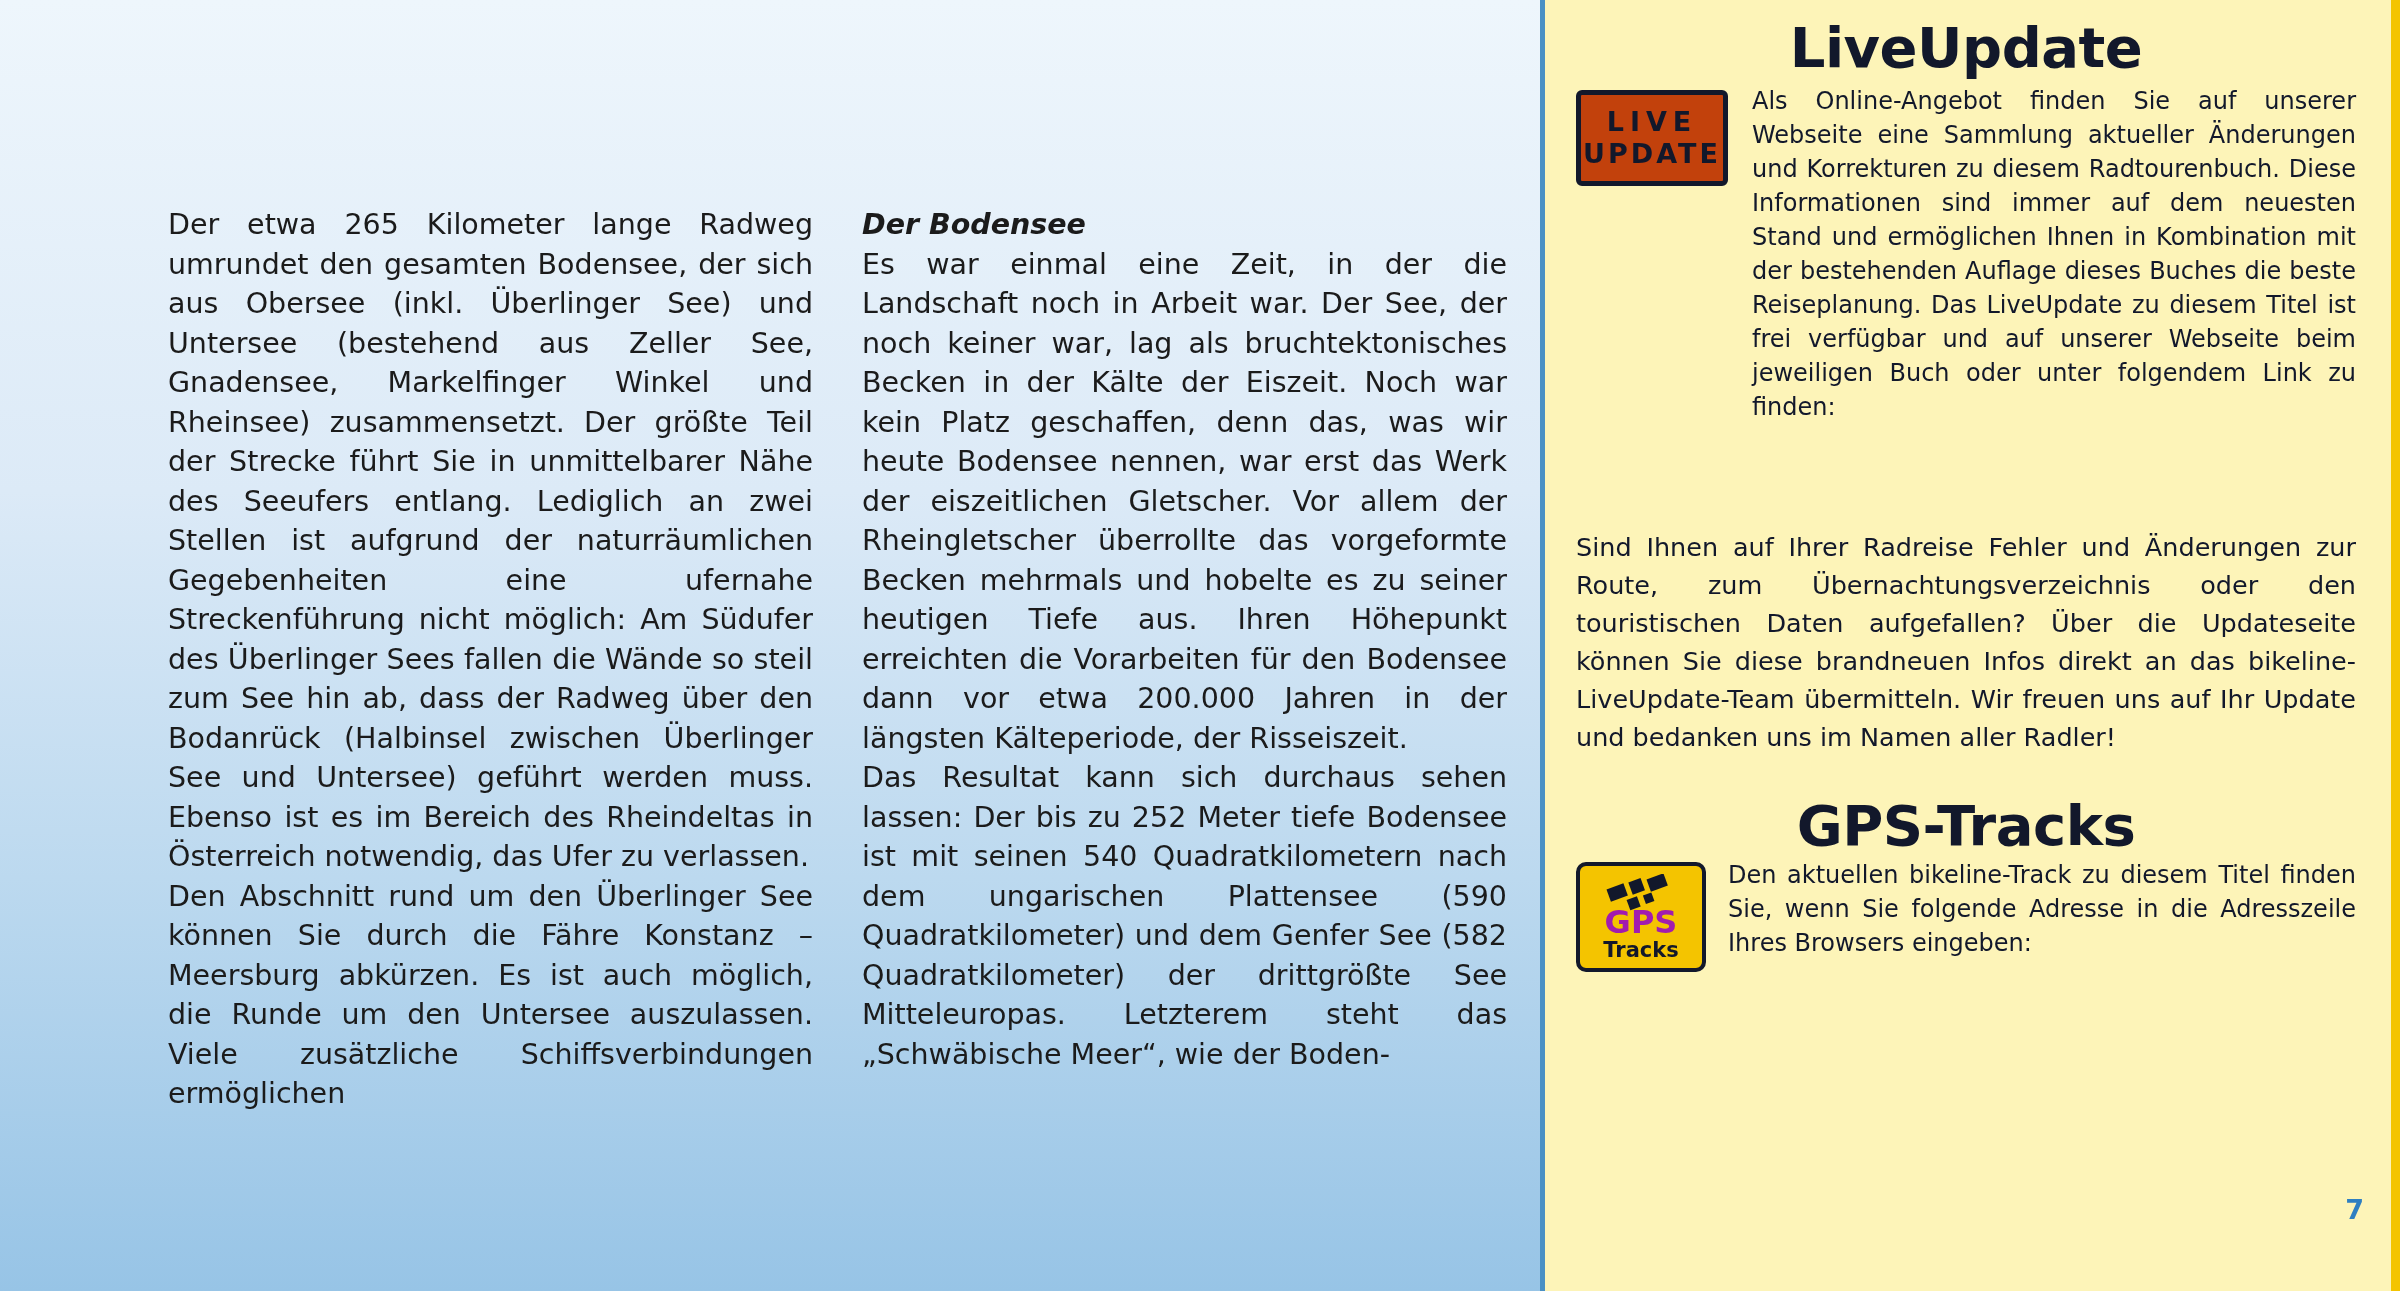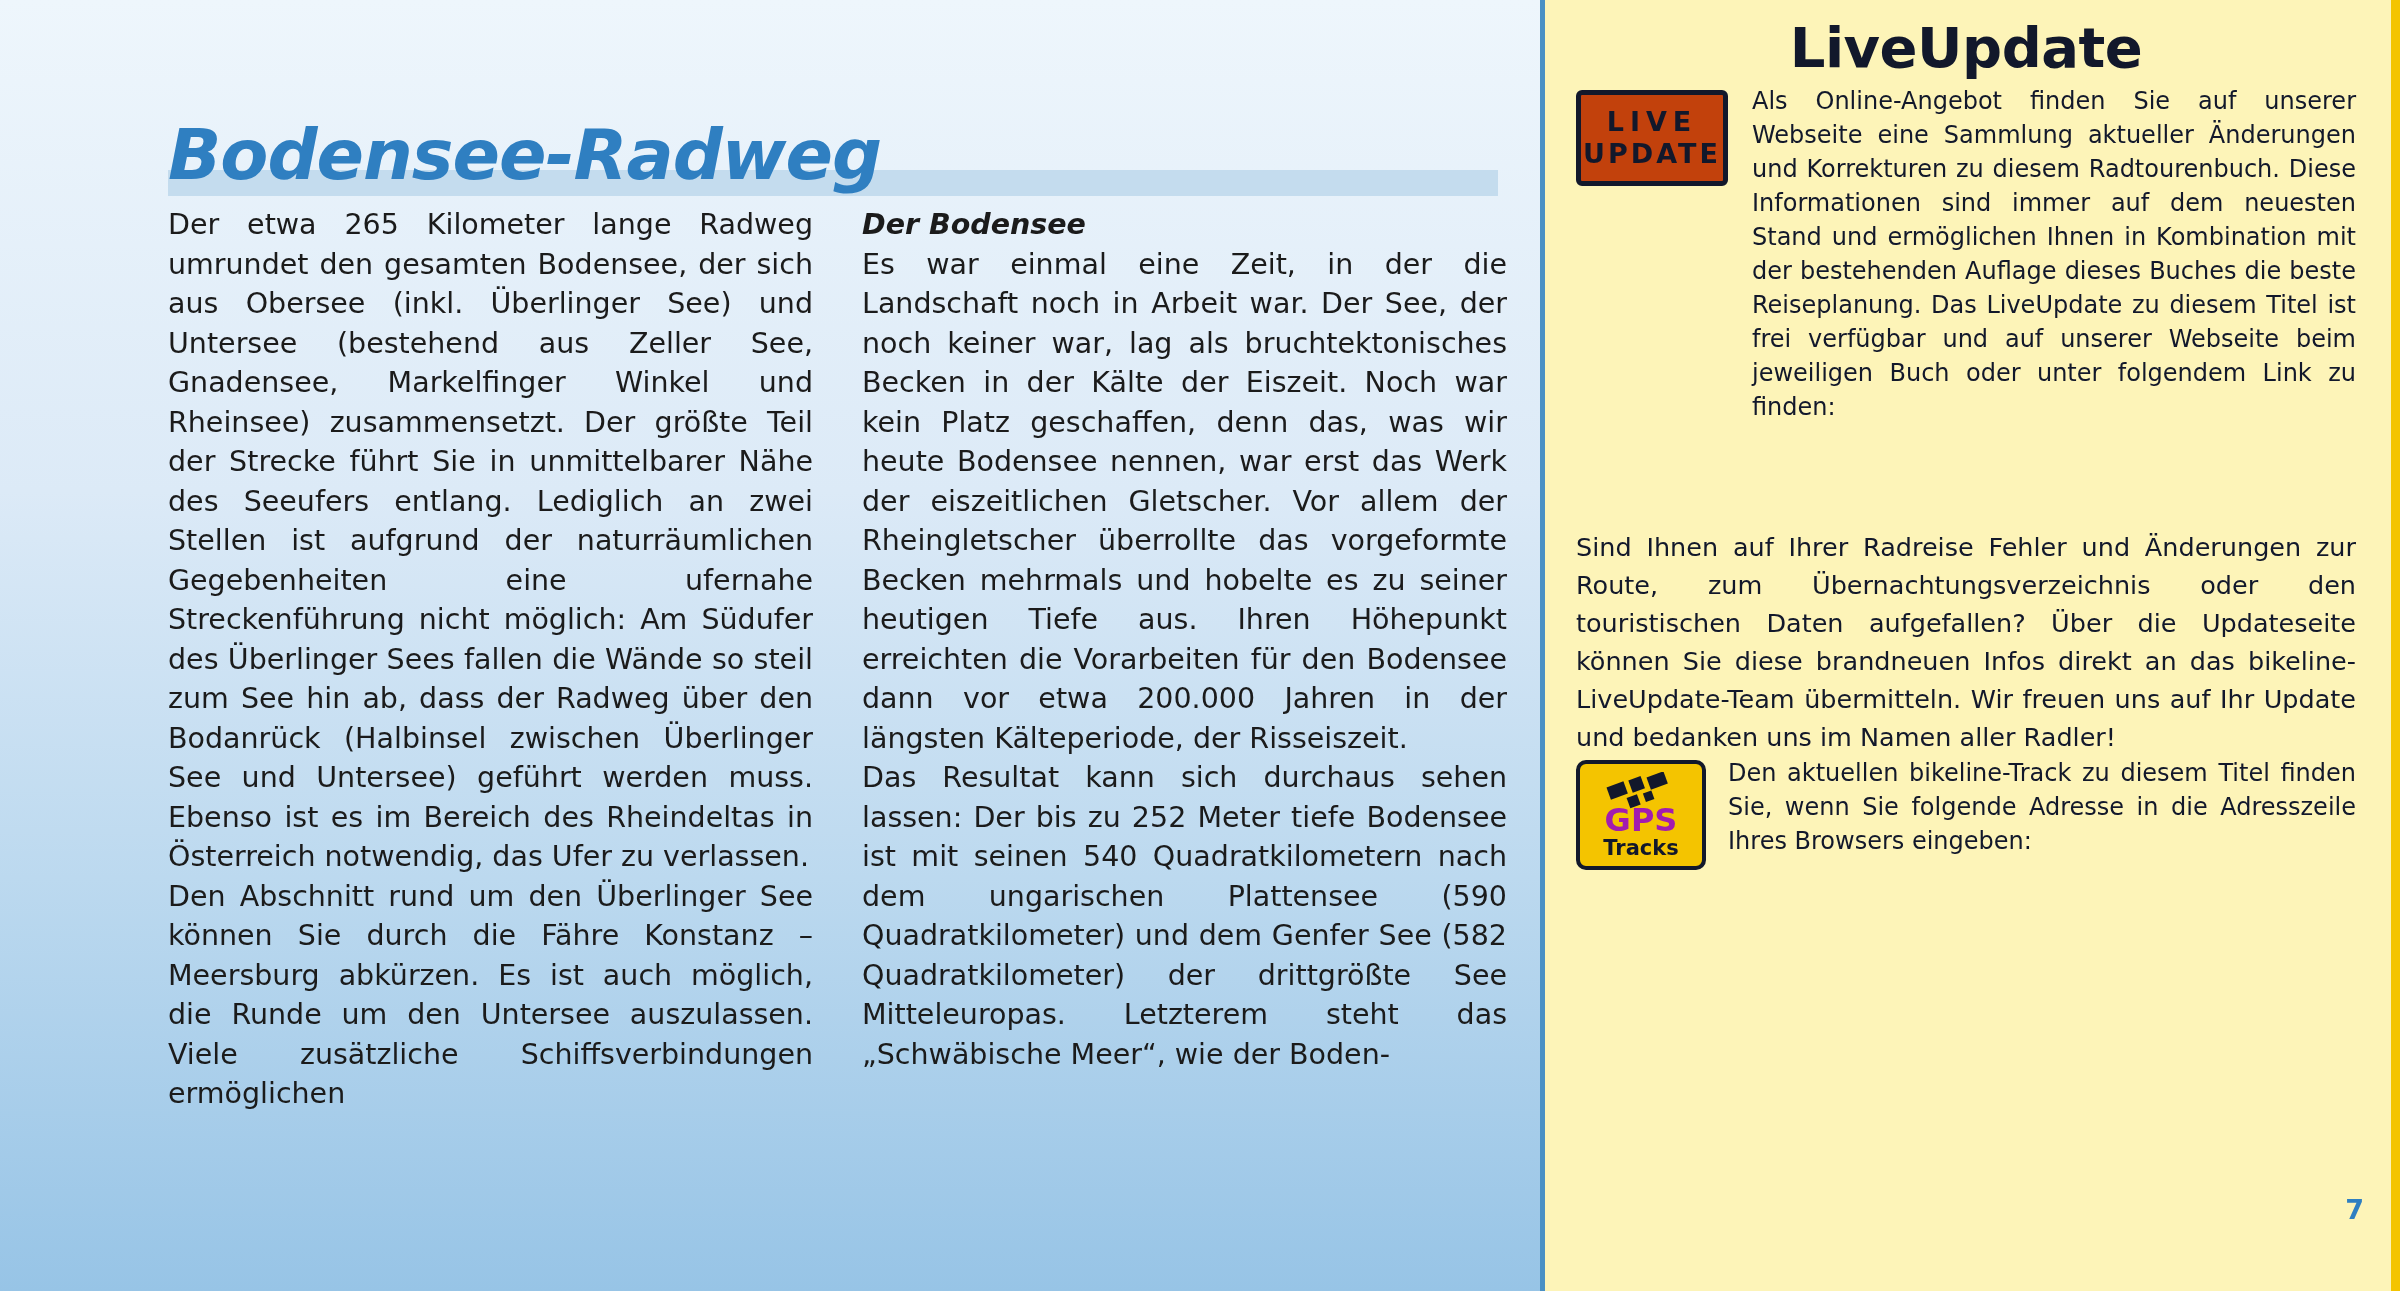--- a/index.html
+++ b/index.html
@@ -234,24 +234,20 @@
     color: #2f7fc1;
   }
 </style>
 </head>
 <body>
 
 <div class="page">
 
   <div class="main">
 
-    <div class="title-wrap">
-      <div class="title-bar"></div>
-      <div class="title">Bodensee-Radweg</div>
-    </div>
 
     <div class="cols">
 
       <div class="col">
         <p>Der etwa 265 Kilometer lange Radweg umrundet den gesamten Bodensee, der sich aus Obersee (inkl. Überlinger See) und Untersee (bestehend aus Zeller See, Gnadensee, Markelfinger Winkel und Rheinsee) zusammensetzt. Der größte Teil der Strecke führt Sie in unmittelbarer Nähe des Seeufers entlang. Lediglich an zwei Stellen ist aufgrund der naturräumlichen Gegebenheiten eine ufernahe Streckenführung nicht möglich: Am Südufer des Überlinger Sees fallen die Wände so steil zum See hin ab, dass der Radweg über den Bodanrück (Halbinsel zwischen Überlinger See und Untersee) geführt werden muss. Ebenso ist es im Bereich des Rheindeltas in Österreich notwendig, das Ufer zu verlassen.</p>
         <p class="last-line-left">Den Abschnitt rund um den Überlinger See können Sie durch die Fähre Konstanz – Meersburg abkürzen. Es ist auch möglich, die Runde um den Untersee auszulassen. Viele zusätzliche Schiffsverbindungen ermöglichen</p>
       </div>
 
       <div class="col">
         <p class="subhead">Der Bodensee</p>
@@ -275,20 +271,21 @@
           <div class="l1">LIVE</div>
           <div class="l2">UPDATE</div>
         </div>
         <div class="badge-text">Als Online-Angebot finden Sie auf unserer Webseite eine Sammlung aktueller Änderungen und Korrekturen zu diesem Radtourenbuch. Diese Informationen sind immer auf dem neuesten Stand und ermöglichen Ihnen in Kombination mit der bestehenden Auflage dieses Buches die beste Reiseplanung. Das LiveUpdate zu diesem Titel ist frei verfügbar und auf unserer Webseite beim jeweiligen Buch oder unter folgendem Link zu finden:</div>
       </div>
 
       <div class="sb-spacer-lg"></div>
 
       <p class="sb-para">Sind Ihnen auf Ihrer Radreise Fehler und Änderungen zur Route, zum Übernachtungsverzeichnis oder den touristischen Daten aufgefallen? Über die Updateseite können Sie diese brandneuen Infos direkt an das bikeline-LiveUpdate-Team übermitteln. Wir freuen uns auf Ihr Update und bedanken uns im Namen aller Radler!</p>
 
+      <div class="sb-title gps">GPS-Tracks</div>
 
       <div class="badge-row">
         <div class="gps-badge">
           <svg class="sat" width="74" height="46" viewBox="0 0 74 46">
             <g fill="#12182b">
               <rect x="4" y="12" width="18" height="13" transform="rotate(-20 13 18)"></rect>
               <rect x="26" y="6" width="13" height="13" transform="rotate(-20 32 12)"></rect>
               <rect x="44" y="2" width="18" height="13" transform="rotate(-20 53 8)"></rect>
               <rect x="24" y="24" width="11" height="11" transform="rotate(-20 29 29)"></rect>
               <rect x="40" y="20" width="9" height="9" transform="rotate(-20 44 24)"></rect>

